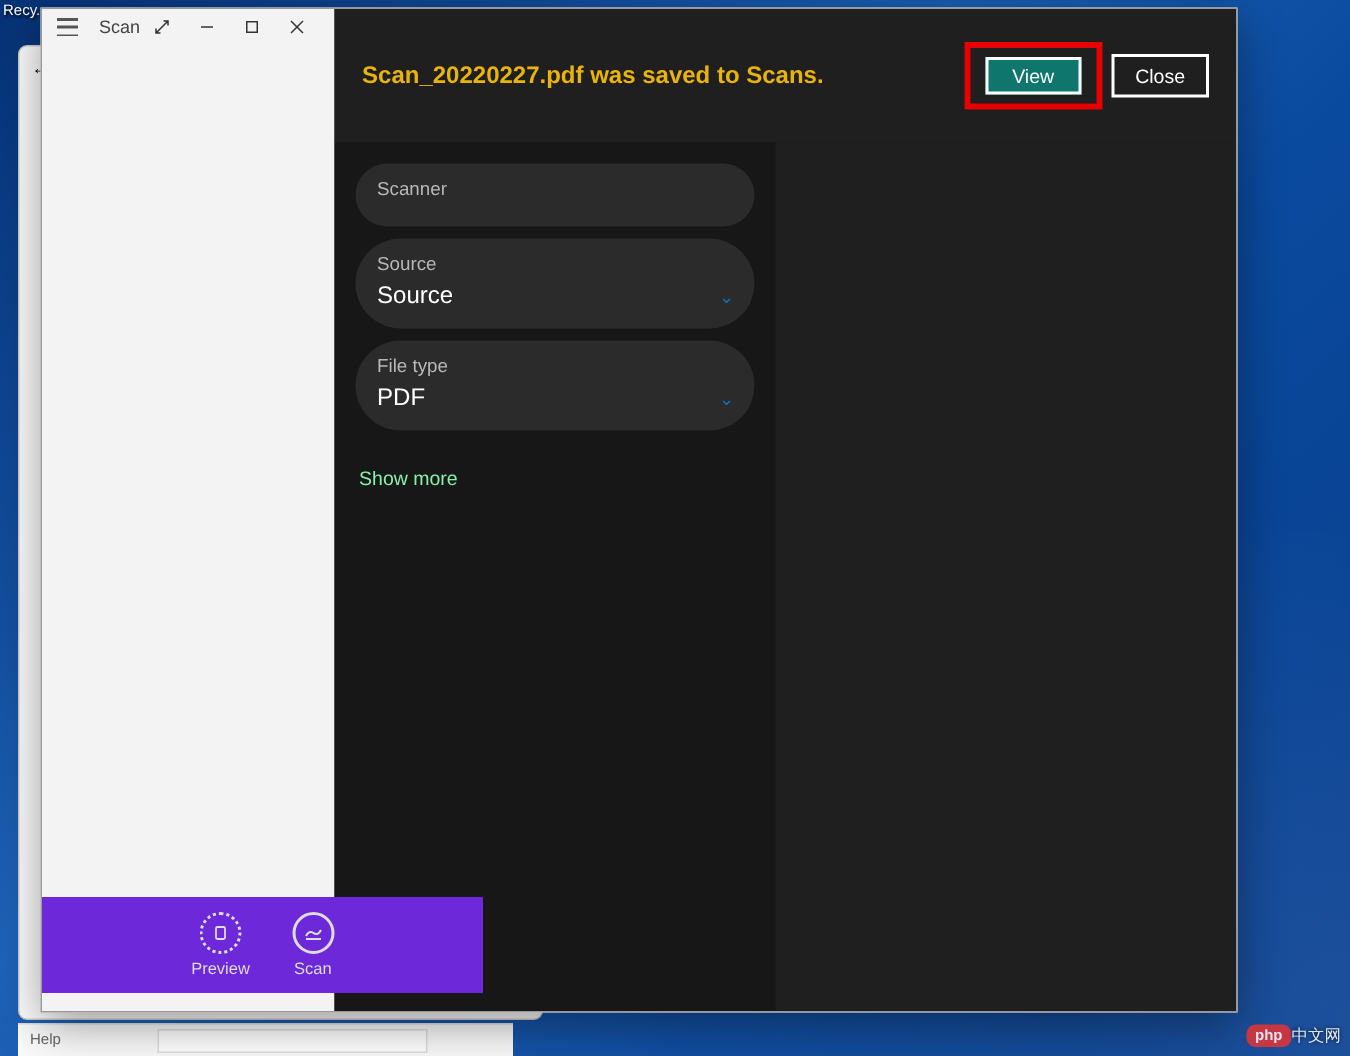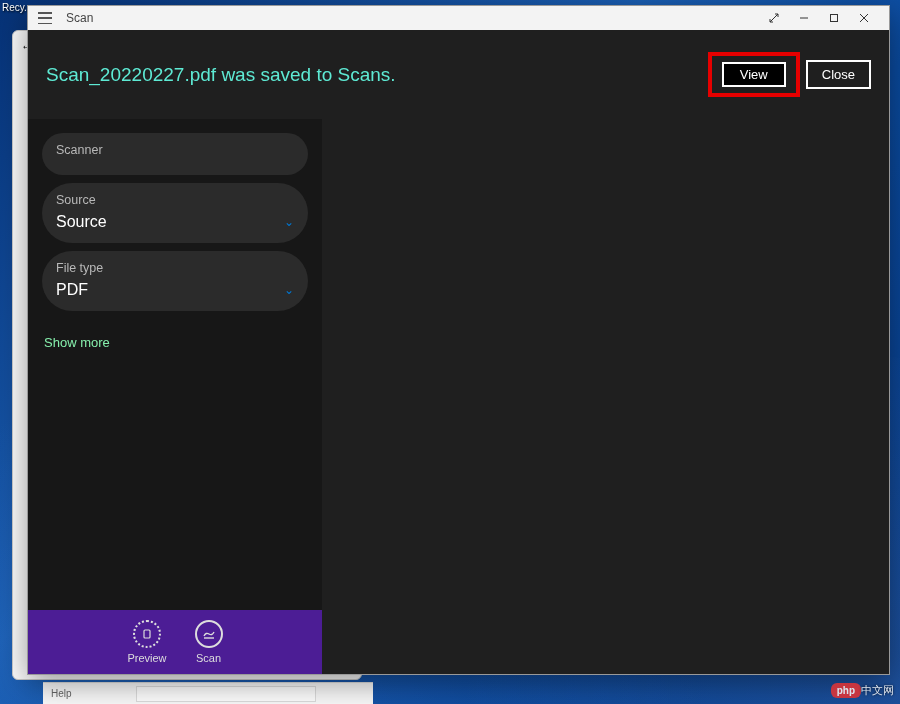--- a/index.html
+++ b/index.html
@@ -59,27 +59,27 @@
     }
     .small-window .topbar .back {
       margin-right: 10px;
       color: #000;
     }
 
     .app-window {
       position: absolute;
       top: 5px;
       left: 27px;
-      width: 863px;
+      width: 798px;
       height: 670px;
       background: #f3f3f3;
       border: 1px solid #999;
       box-shadow: 0 8px 30px rgba(0,0,0,0.4);
       display: flex;
-      flex-direction: column;
+      flex-direction: row;
     }
     .titlebar {
       height: 24px;
       display: flex;
       align-items: center;
       padding: 0 10px;
       background: #f3f3f3;
       color: #000;
       font-size: 12px;
     }
@@ -118,33 +118,34 @@
       color: #fff;
     }
 
     .notification-bar {
       padding: 22px 18px 22px 18px;
       display: flex;
       align-items: center;
       background: #1f1f1f;
     }
     .notification-bar .msg {
-      font-size: 19px;
-      color: #5eead4;
+      font-size: 16px;
+      color: #eab308;
+      font-weight: bold;
     }
     .notification-bar .spacer { flex: 1; }
     .highlight-box {
       border: 4px solid #e60000;
       padding: 6px 10px;
       display: flex;
       align-items: center;
       margin-right: 6px;
     }
     .view-btn {
-      background: #000000;
+      background: #0f766e;
       border: 2px solid #fff;
       color: #fff;
       font-size: 13px;
       padding: 3px 16px;
       cursor: pointer;
       font-family: inherit;
     }
     .close-btn {
       background: transparent;
       border: 2px solid #fff;
@@ -200,29 +201,29 @@
     }
 
     .preview-area {
       flex: 1;
       background: #1f1f1f;
       position: relative;
     }
 
     .bottom-bar {
       position: absolute;
-      bottom: 0;
+      bottom: 12px;
       left: 0;
       width: 294px;
       height: 64px;
       display: flex;
       align-items: center;
       justify-content: center;
       gap: 28px;
-      background: #4c1d95;
+      background: #6d28d9;
     }
     .action-btn {
       display: flex;
       flex-direction: column;
       align-items: center;
       gap: 4px;
       cursor: pointer;
       color: #ddd;
       font-size: 11px;
     }
@@ -234,21 +235,21 @@
       display: flex;
       align-items: center;
       justify-content: center;
     }
     .action-btn.preview-act .circle { border-style: dotted; }
     .action-btn .circle svg { width: 14px; height: 14px; }
 
     .taskbar {
       position: absolute;
       bottom: 0;
-      left: 43px;
+      left: 12px;
       width: 330px;
       height: 22px;
       background: #fafafa;
       border-top: 1px solid #ddd;
       display: flex;
       align-items: center;
       padding: 0 8px;
       font-size: 10px;
       color: #666;
       gap: 44px;

